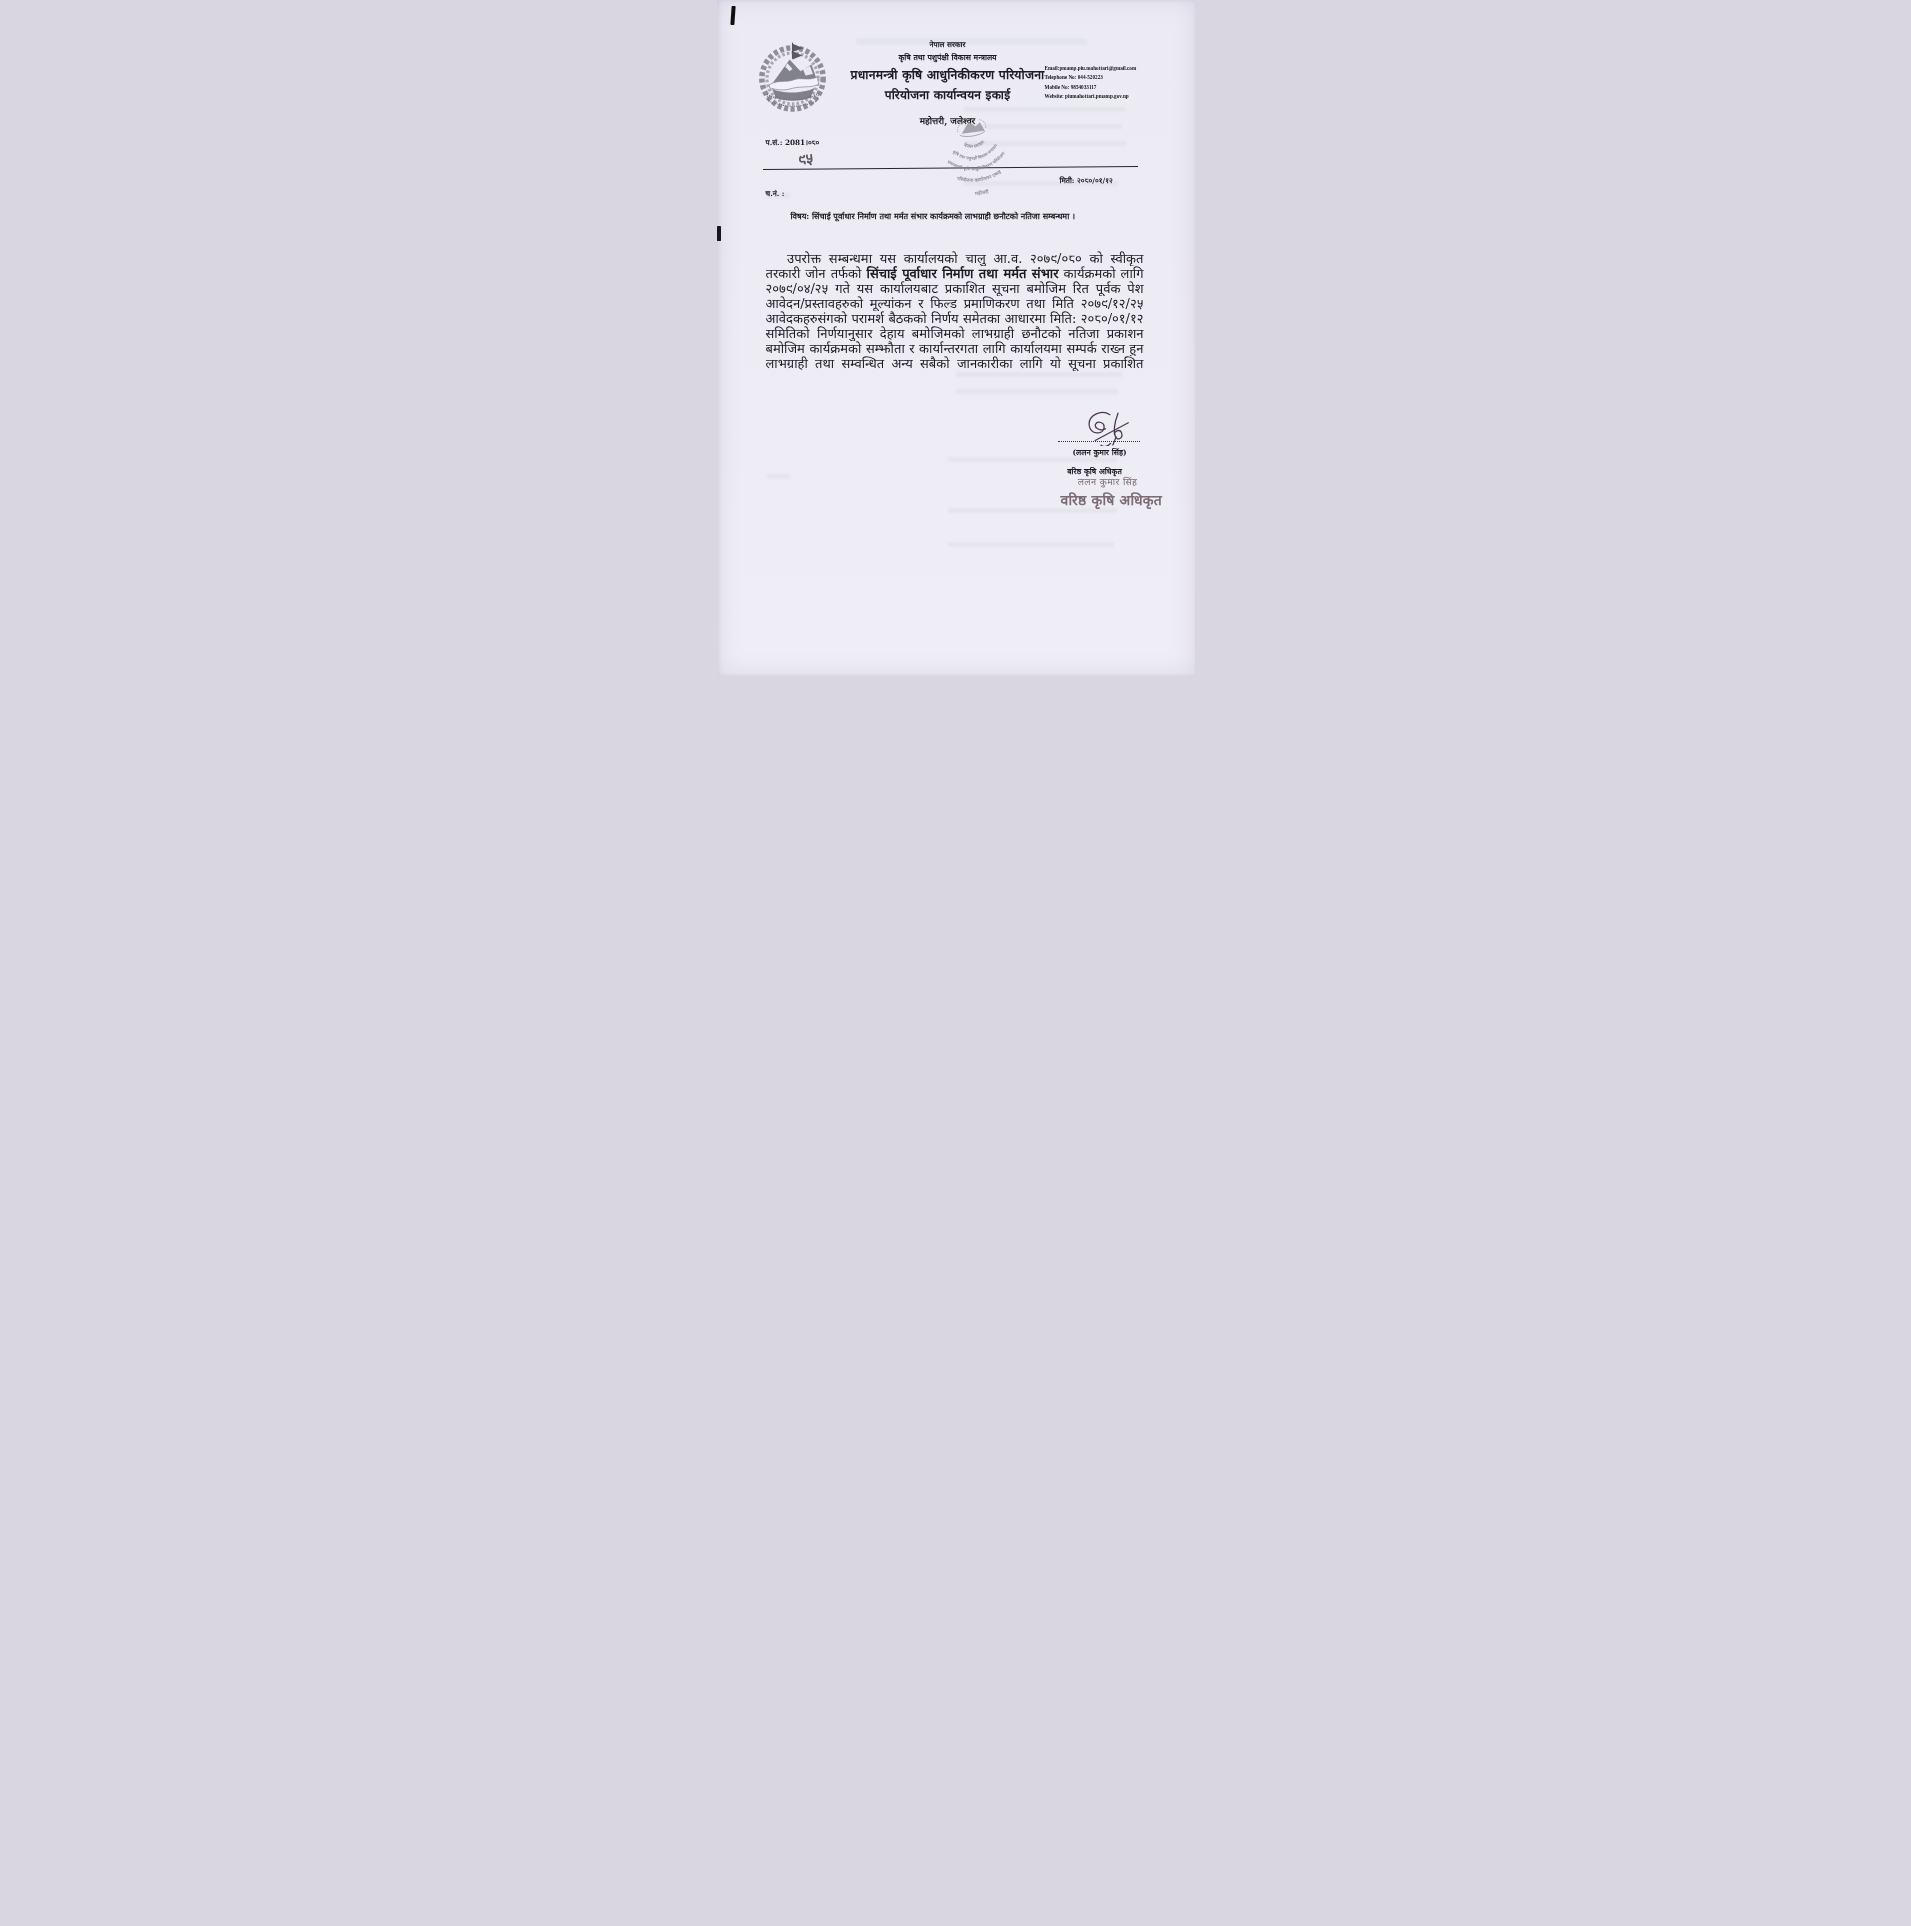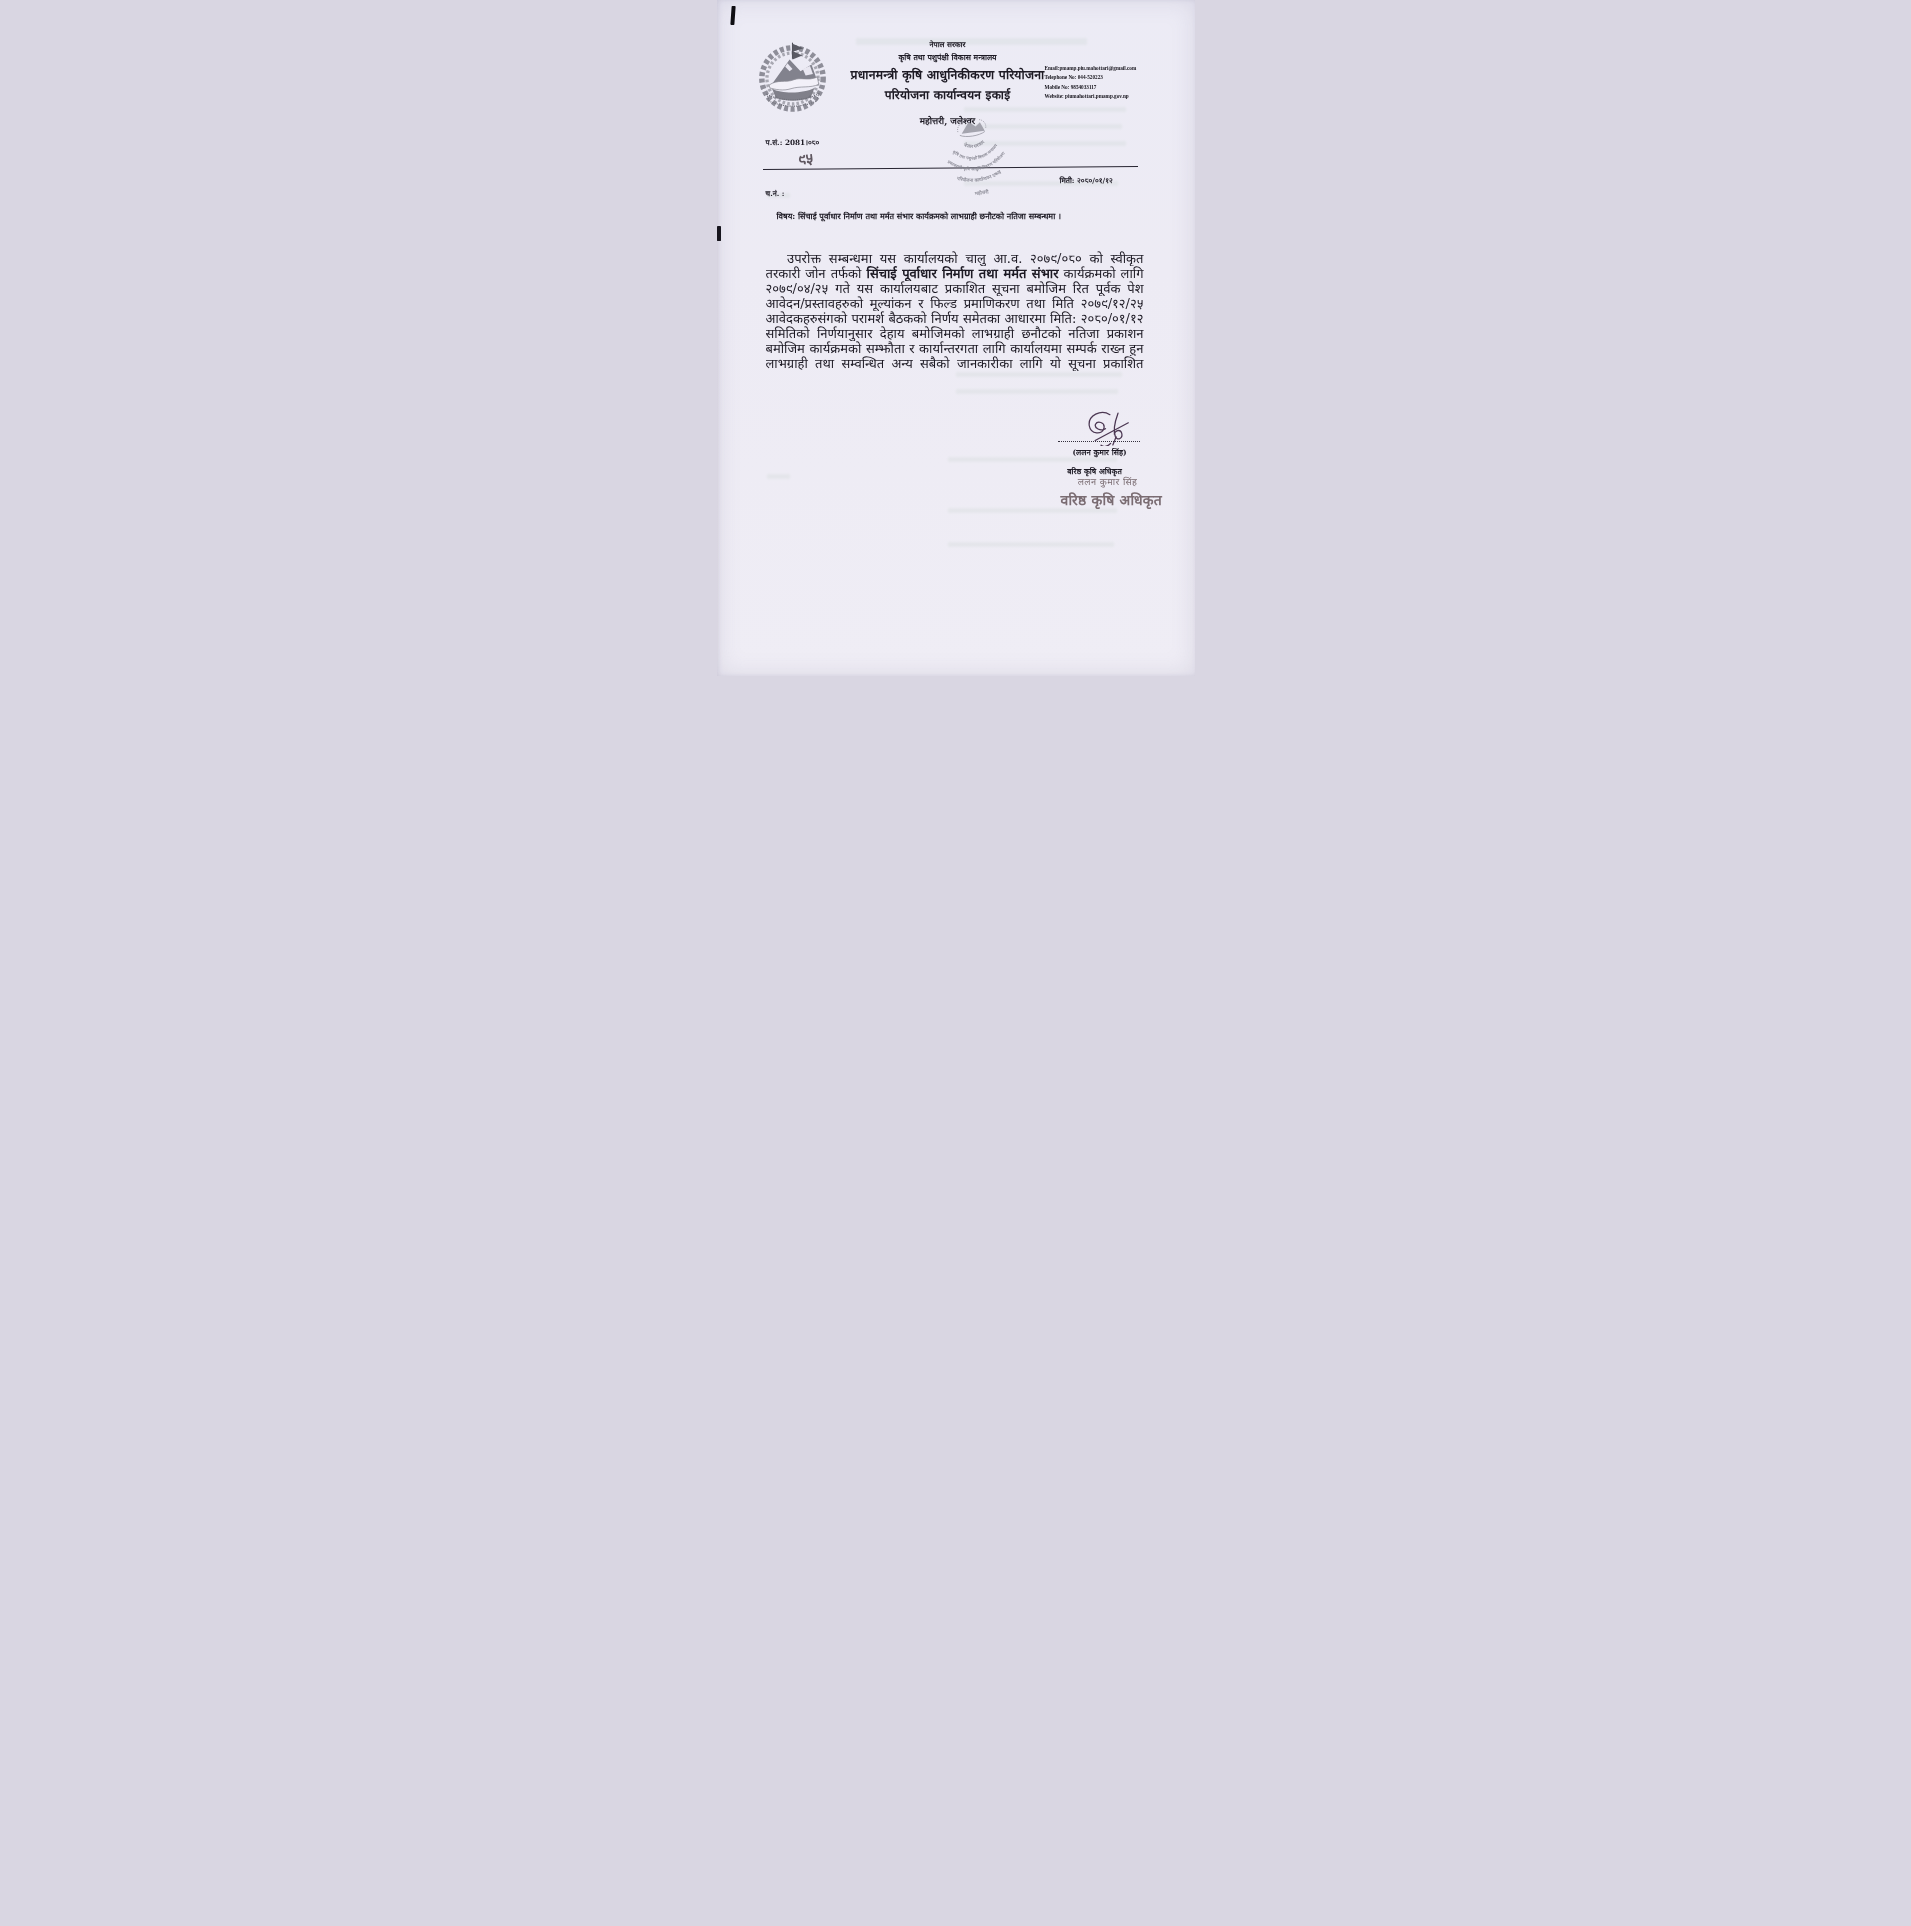--- a/index.html
+++ b/index.html
@@ -32,21 +32,21 @@
   
   .refno{left:49px;top:137px;font-size:7.3px;font-weight:600;}
   .chno{left:49px;top:154px;font-size:7.3px;font-weight:600;margin-top:34px;}
   .hand-number{left:81px;top:148px;font-size:14.6px;font-weight:700;color:#5f5760;
     transform:rotate(-7deg);font-family:"DejaVu Sans","Liberation Sans",sans-serif;}
   .rule{left:46px;top:166px;width:375px;height:0;border-top:1px solid #262330;
     transform:rotate(-.45deg);transform-origin:right center;}
   .date-line{left:343px;top:167px;font-size:7.3px;font-weight:700;margin-top:8px;}
 
   
-  .subject{left:60px;top:210px;width:358px;font-size:8px;font-weight:700;white-space:nowrap;}
+  .subject{left:74px;top:210px;width:358px;font-size:8px;font-weight:700;white-space:nowrap;}
 
   
   .body-wrap{left:49px;top:251px;width:378px;font-size:13px;line-height:15px;}
   .body-line{height:15px;overflow:hidden;text-align:justify;text-align-last:justify;}
   .body-line:first-child{text-indent:21.6px;}
   .body-line:last-child{text-align-last:left;}
   .body-line .b{font-weight:700;}
 
   
   .seal{left:193px;top:119px;width:133px;height:81px;transform:rotate(-9deg);opacity:.88;}

